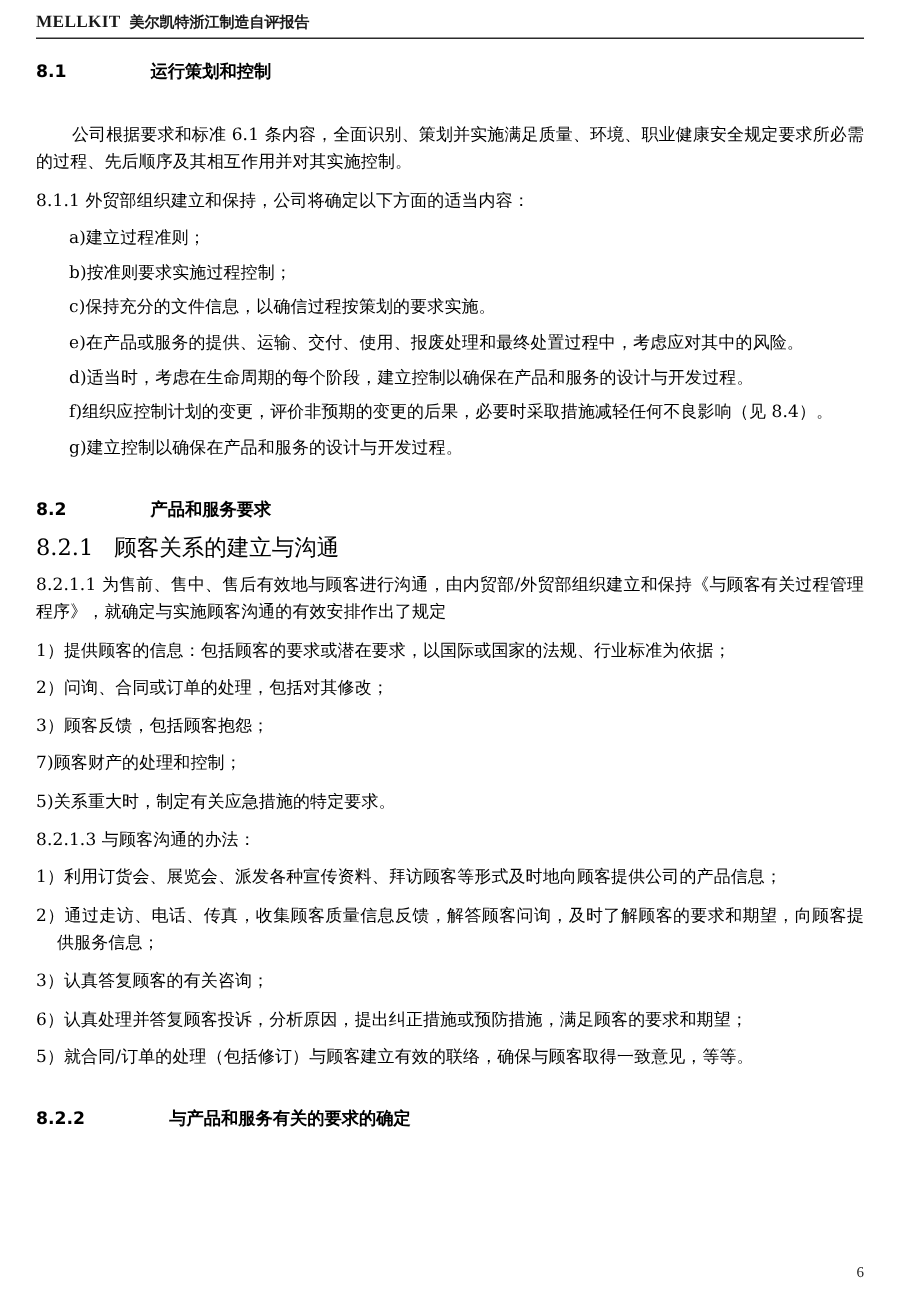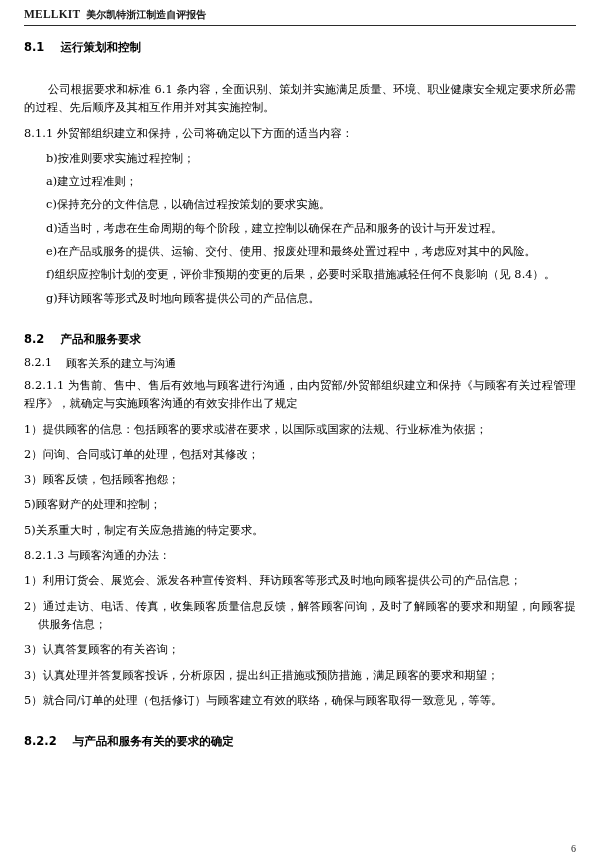--- a/index.html
+++ b/index.html
@@ -45,20 +45,21 @@
     font-weight: bold;
   }
   
   .sec-head {
     font-family: "DejaVu Sans", "Liberation Sans", sans-serif;
     font-weight: bold;
     font-size: 11.5px;
     margin: 14px 0 9px 0;
     display: flex;
     align-items: baseline;
+    gap: 40px;
   }
   .sec-head .num {
     margin-right: 16px;
   }
   .sec-head.tight {
     margin-top: 24px;
   }
   p.para {
     font-size: 11.3px;
     line-height: 1.62;
@@ -73,21 +74,21 @@
   }
   p.hang2 {
     padding-left: 14px;
     text-indent: -14px;
   }
   p.sub {
     padding-left: 22px;
     margin-bottom: 5px;
   }
   .subsec {
-    font-size: 11px;
+    font-size: 15px;
     margin: 3px 0 6px 0;
     display: flex;
     text-align: right;
   }
   .subsec .num {
     margin-right: 14px;
   }
   
   .footer {
     position: absolute;
@@ -108,49 +109,49 @@
     <span class="header-title">美尔凯特浙江制造自评报告</span>
   </div>
 
   <div class="sec-head">
     <span class="num">8.1</span>
     <span>运行策划和控制</span>
   </div>
 
   <p class="para indent">公司根据要求和标准 6.1 条内容，全面识别、策划并实施满足质量、环境、职业健康安全规定要求所必需的过程、先后顺序及其相互作用并对其实施控制。</p>
   <p class="para">8.1.1 外贸部组织建立和保持，公司将确定以下方面的适当内容：</p>
+  <p class="para sub">a)建立过程准则；</p>
   <p class="para sub">b)按准则要求实施过程控制；</p>
-  <p class="para sub">a)建立过程准则；</p>
   <p class="para sub">c)保持充分的文件信息，以确信过程按策划的要求实施。</p>
+  <p class="para sub">e)在产品或服务的提供、运输、交付、使用、报废处理和最终处置过程中，考虑应对其中的风险。</p>
   <p class="para sub">d)适当时，考虑在生命周期的每个阶段，建立控制以确保在产品和服务的设计与开发过程。</p>
-  <p class="para sub">e)在产品或服务的提供、运输、交付、使用、报废处理和最终处置过程中，考虑应对其中的风险。</p>
   <p class="para sub">f)组织应控制计划的变更，评价非预期的变更的后果，必要时采取措施减轻任何不良影响（见 8.4）。</p>
-  <p class="para sub">g)拜访顾客等形式及时地向顾客提供公司的产品信息。</p>
+  <p class="para sub">g)建立控制以确保在产品和服务的设计与开发过程。</p>
 
   <div class="sec-head tight">
     <span class="num">8.2</span>
     <span>产品和服务要求</span>
   </div>
 
   <div class="subsec">
     <span class="num">8.2.1</span>
     <span>顾客关系的建立与沟通</span>
   </div>
 
   <p class="para">8.2.1.1 为售前、售中、售后有效地与顾客进行沟通，由内贸部/外贸部组织建立和保持《与顾客有关过程管理程序》，就确定与实施顾客沟通的有效安排作出了规定</p>
   <p class="para hang2">1）提供顾客的信息：包括顾客的要求或潜在要求，以国际或国家的法规、行业标准为依据；</p>
   <p class="para hang2">2）问询、合同或订单的处理，包括对其修改；</p>
   <p class="para hang2">3）顾客反馈，包括顾客抱怨；</p>
-  <p class="para hang2">5)顾客财产的处理和控制；</p>
+  <p class="para hang2">7)顾客财产的处理和控制；</p>
   <p class="para hang2">5)关系重大时，制定有关应急措施的特定要求。</p>
   <p class="para">8.2.1.3 与顾客沟通的办法：</p>
   <p class="para hang2">1）利用订货会、展览会、派发各种宣传资料、拜访顾客等形式及时地向顾客提供公司的产品信息；</p>
   <p class="para hang2">2）通过走访、电话、传真，收集顾客质量信息反馈，解答顾客问询，及时了解顾客的要求和期望，向顾客提供服务信息；</p>
   <p class="para hang2">3）认真答复顾客的有关咨询；</p>
-  <p class="para hang2">3）认真处理并答复顾客投诉，分析原因，提出纠正措施或预防措施，满足顾客的要求和期望；</p>
+  <p class="para hang2">6）认真处理并答复顾客投诉，分析原因，提出纠正措施或预防措施，满足顾客的要求和期望；</p>
   <p class="para hang2">5）就合同/订单的处理（包括修订）与顾客建立有效的联络，确保与顾客取得一致意见，等等。</p>
 
   <div class="sec-head tight">
     <span class="num">8.2.2</span>
     <span>与产品和服务有关的要求的确定</span>
   </div>
 
   <div class="footer">6</div>
 </div>
 

